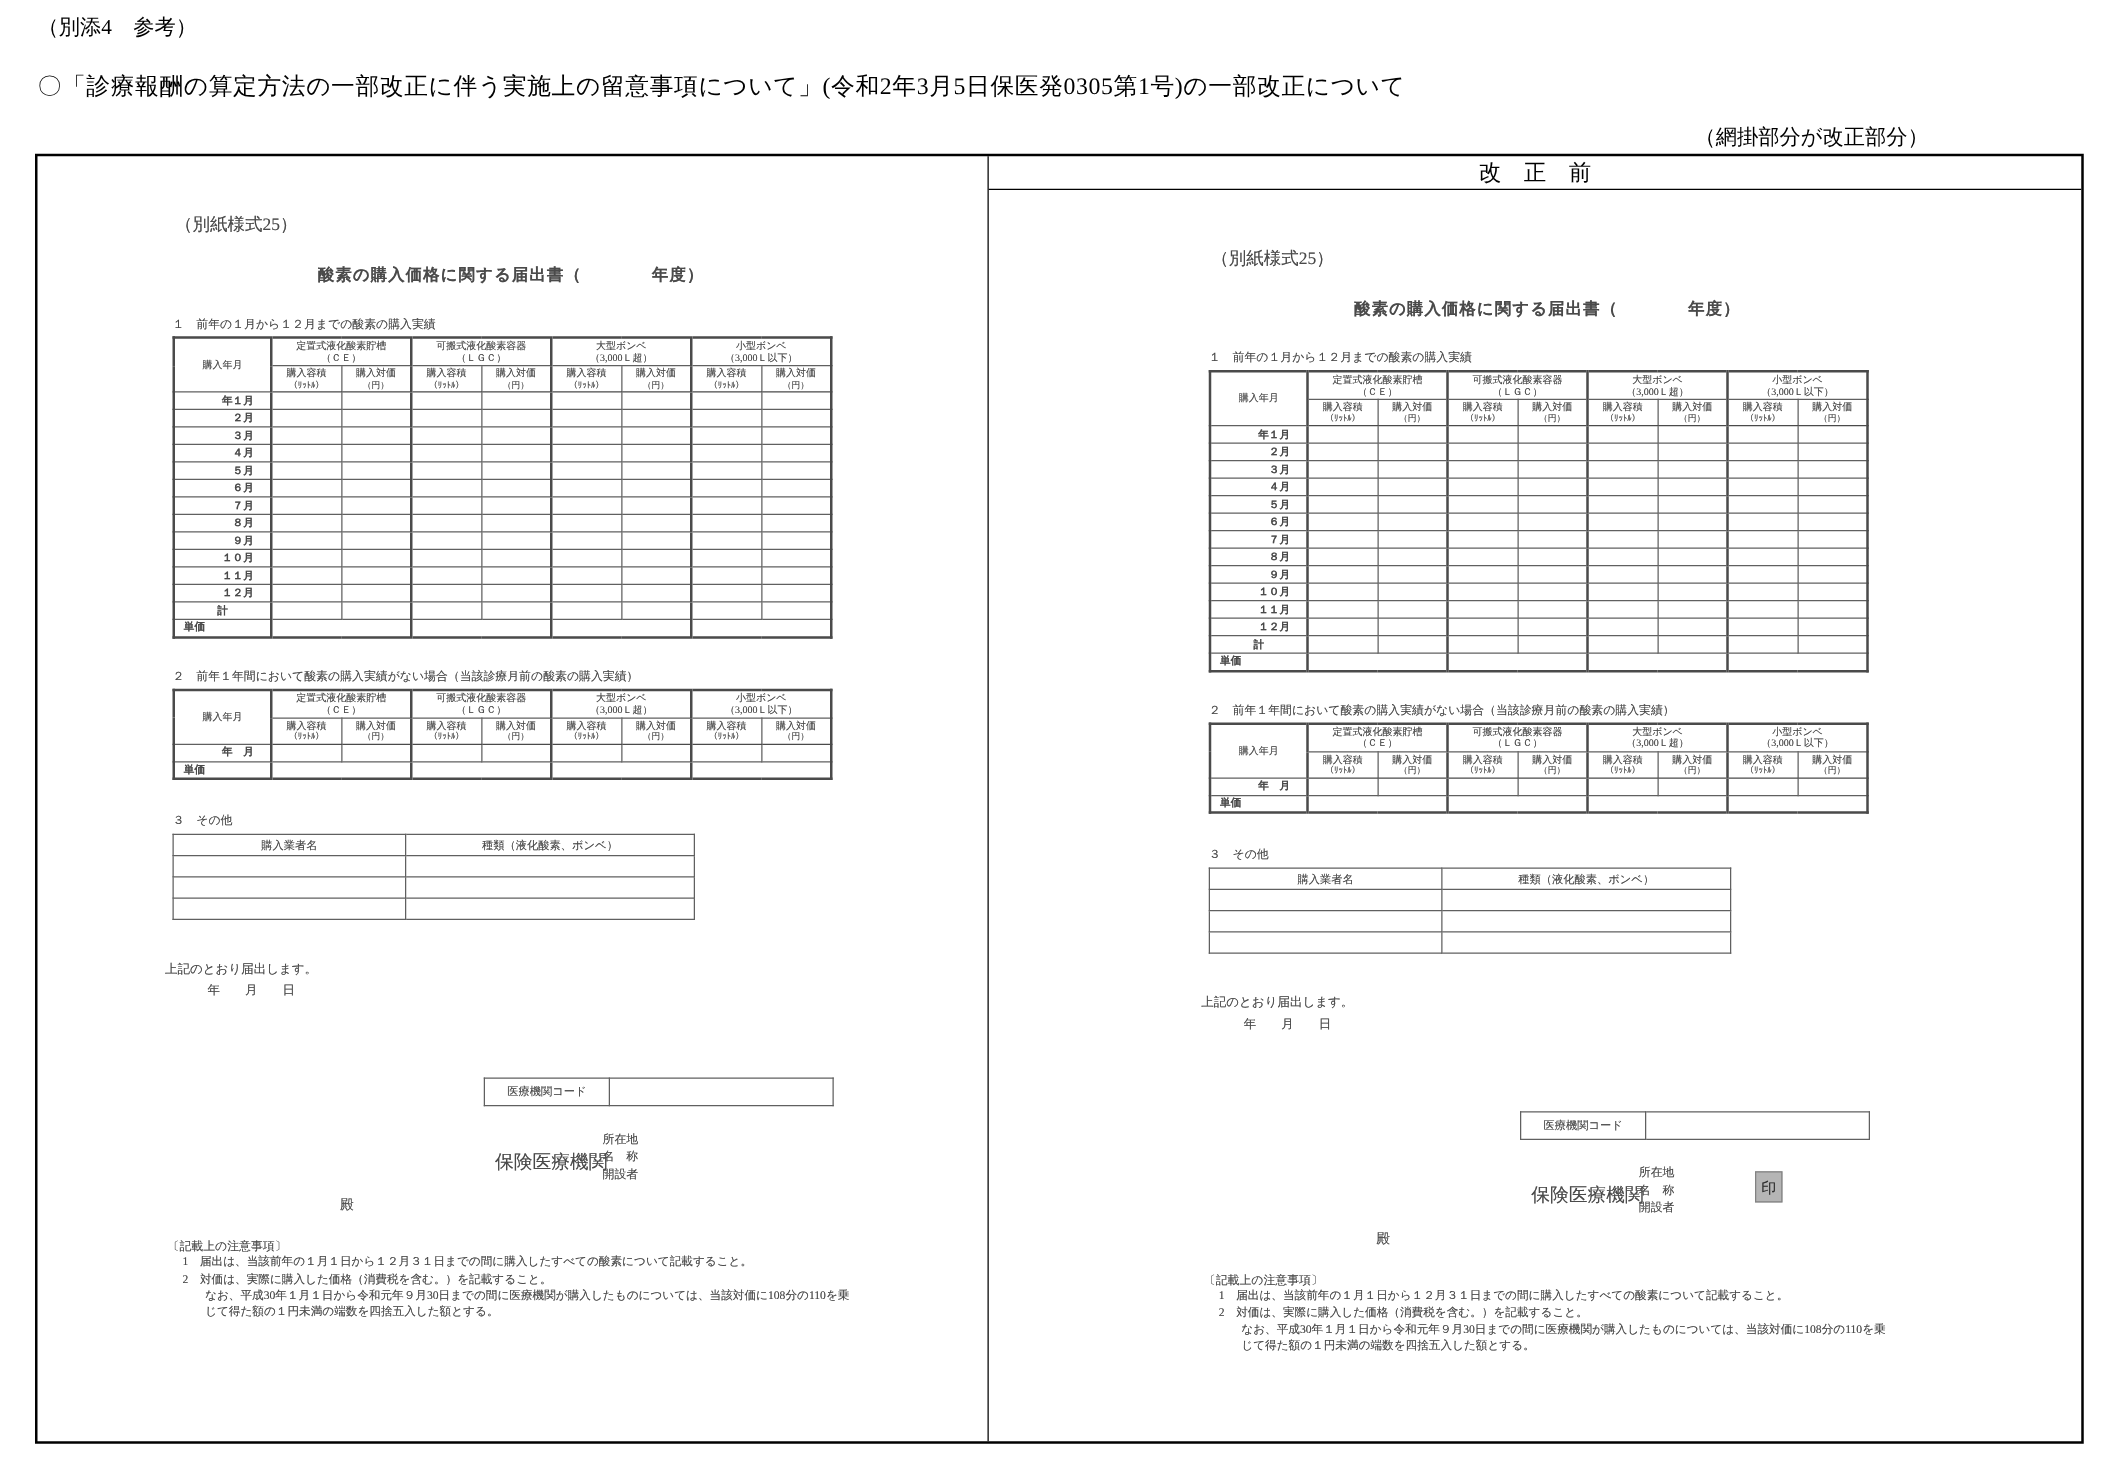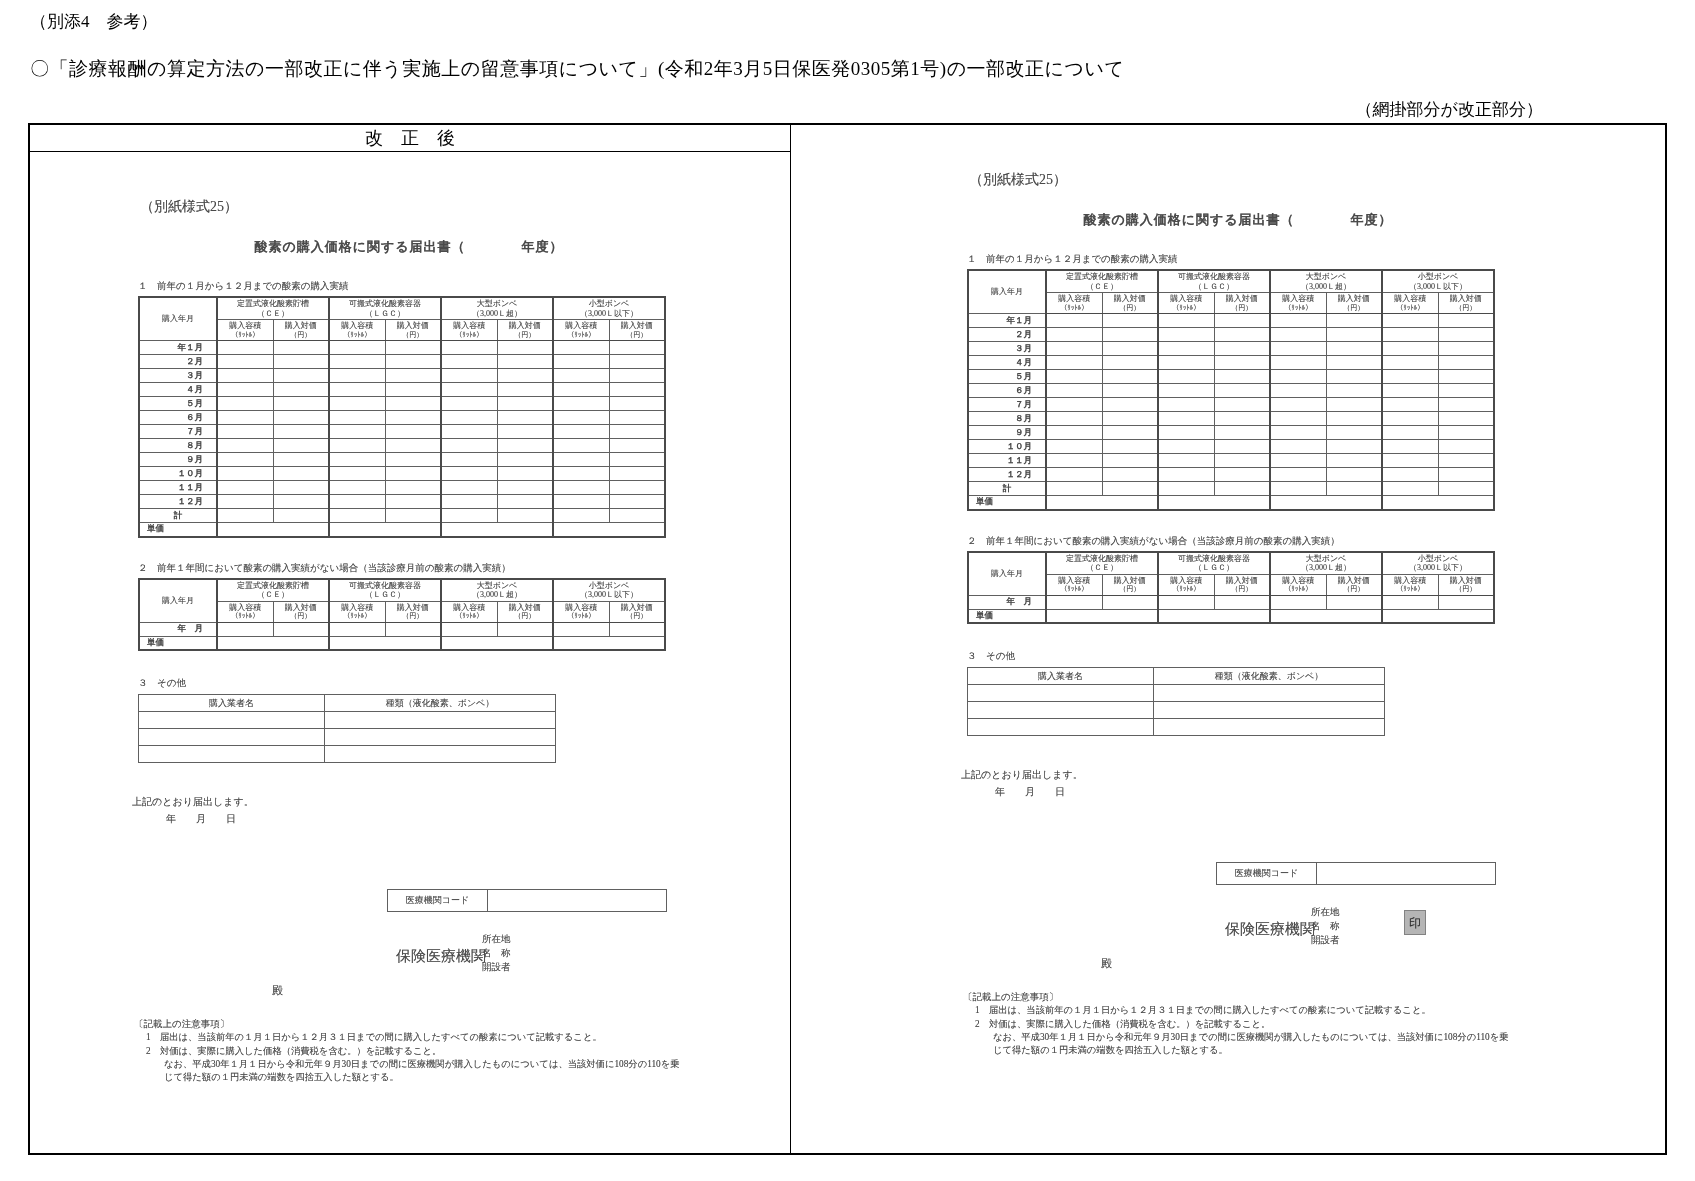--- a/index.html
+++ b/index.html
@@ -63,21 +63,20 @@
 </style>
 </head>
 <body>
 
 <div class="doc-annotation">（別添4　参考）</div>
 <div class="doc-title">〇「診療報酬の算定方法の一部改正に伴う実施上の留意事項について」(令和2年3月5日保医発0305第1号)の一部改正について</div>
 <div class="doc-legend">（網掛部分が改正部分）</div>
 
 <div class="compare">
   <div class="panel after">
-    <div class="panel-header">改　正　後</div>
     <div class="panel-body">
       <div id="form-after">
           <div class="form">
             <div class="style-no">（別紙様式25）</div>
             <div class="form-title">酸素の購入価格に関する届出書（　　　　年度）</div>
             <div class="sec-h s1">１　前年の１月から１２月までの酸素の購入実績</div>
             <table class="purchase-table">
               <colgroup>
                 <col style="width: 78px;">
                 <col style="width: 56px;">
@@ -426,20 +425,21 @@
               <div class="notes-h">〔記載上の注意事項〕</div>
               <div class="note n1">1　届出は、当該前年の１月１日から１２月３１日までの間に購入したすべての酸素について記載すること。</div>
               <div class="note n1">2　対価は、実際に購入した価格（消費税を含む。）を記載すること。</div>
               <div class="note n2">なお、平成30年１月１日から令和元年９月30日までの間に医療機関が購入したものについては、当該対価に108分の110を乗じて得た額の１円未満の端数を四捨五入した額とする。</div>
             </div>
           </div>
         </div>
     </div>
   </div>
   <div class="panel before">
+    <div class="panel-header">改　正　前</div>
     <div class="panel-body">
       <div id="form-before">
           <div class="form">
             <div class="style-no">（別紙様式25）</div>
             <div class="form-title">酸素の購入価格に関する届出書（　　　　年度）</div>
             <div class="sec-h s1">１　前年の１月から１２月までの酸素の購入実績</div>
             <table class="purchase-table">
               <colgroup>
                 <col style="width: 78px;">
                 <col style="width: 56px;">

